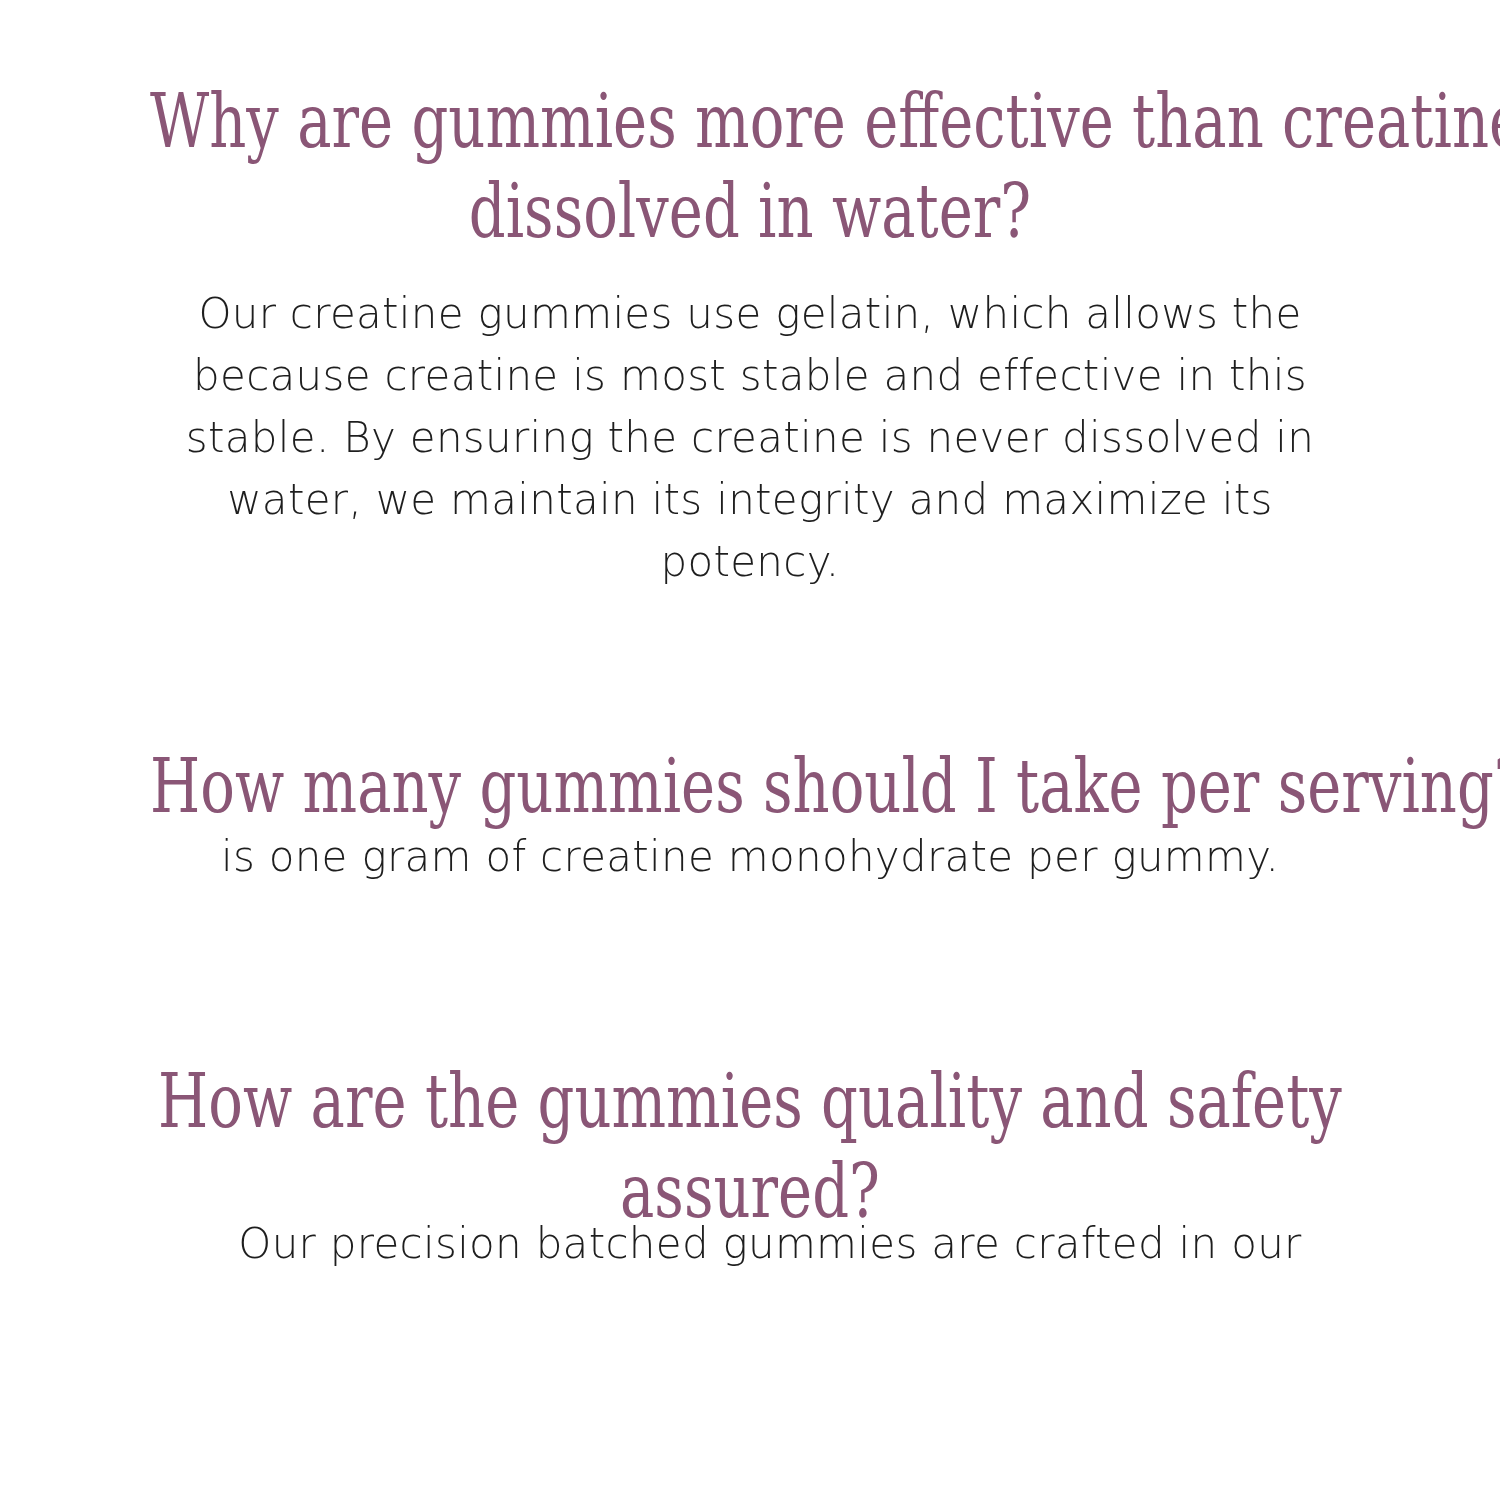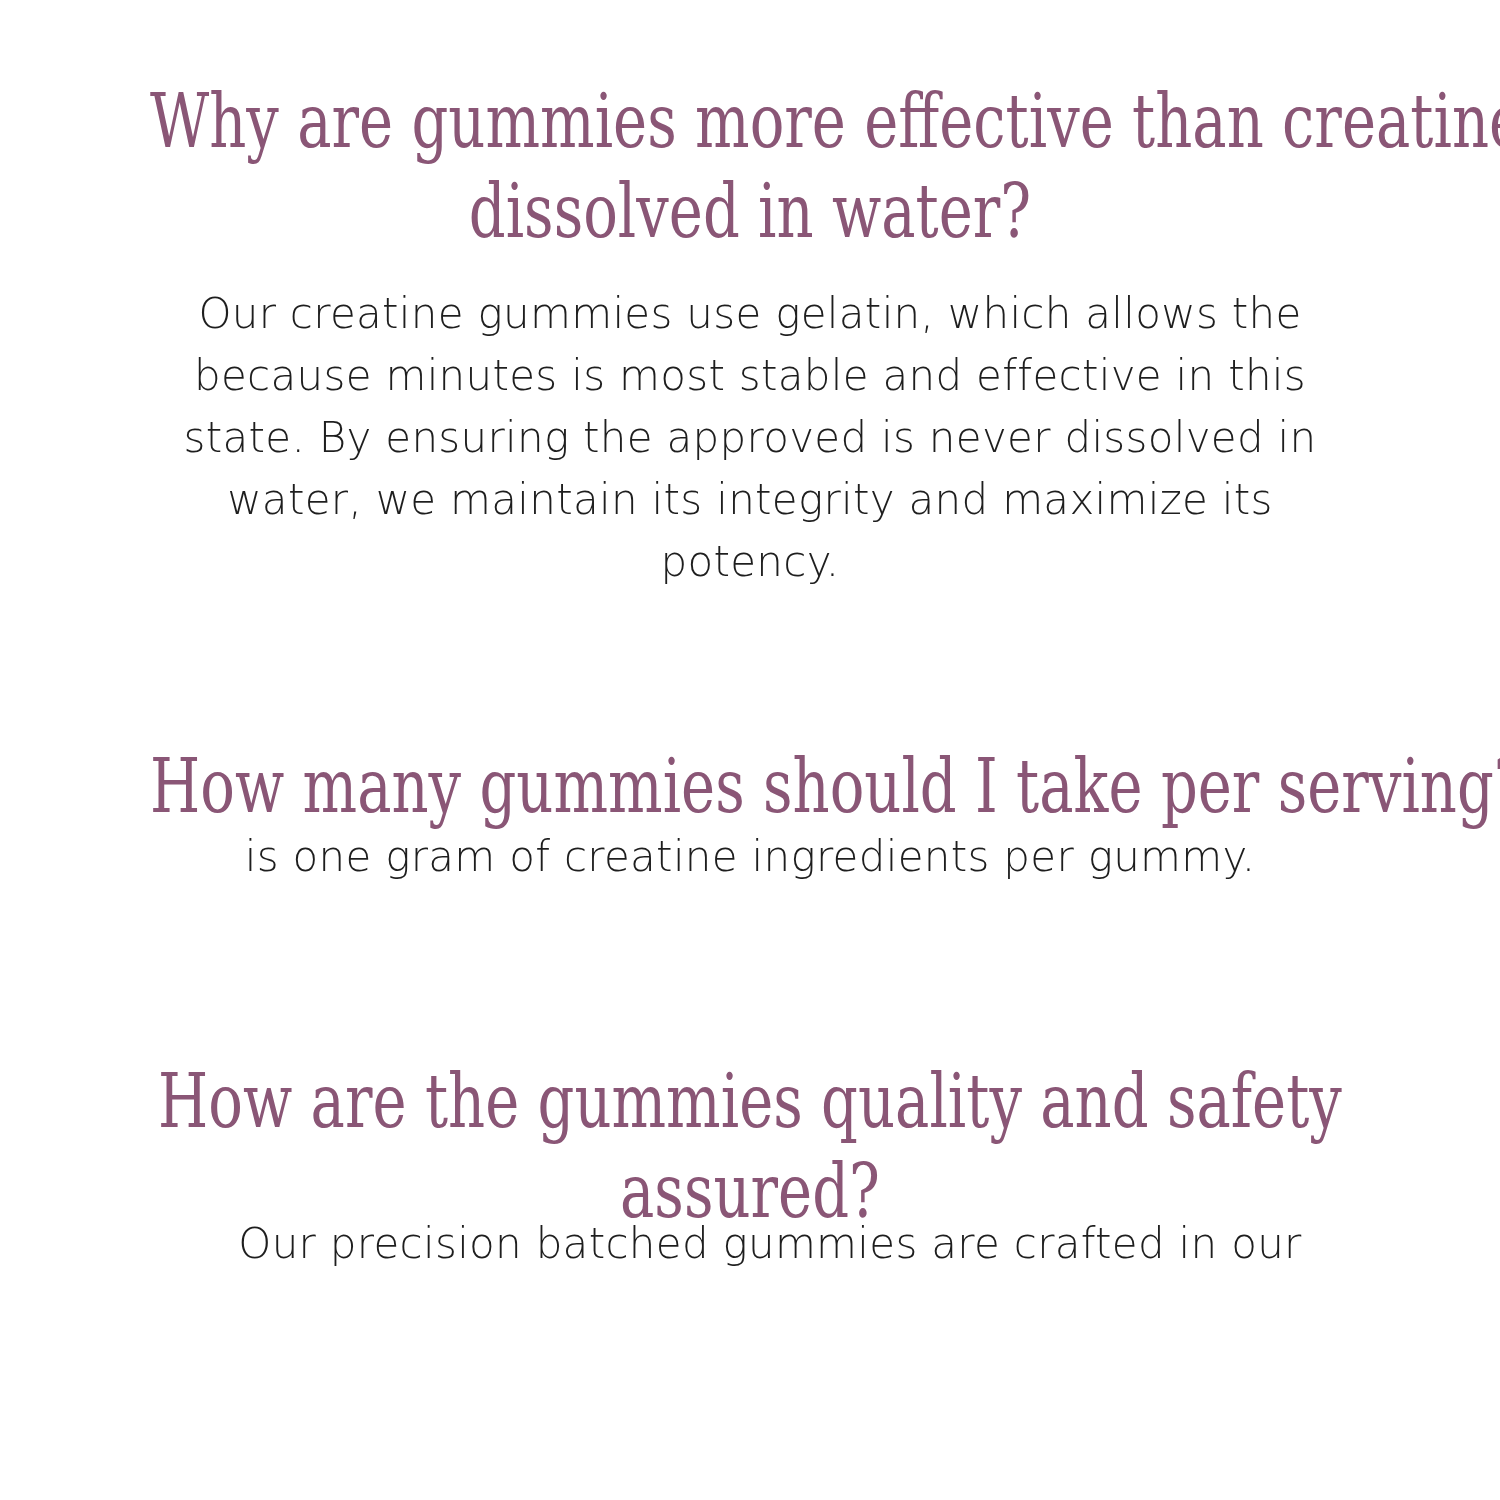--- a/index.html
+++ b/index.html
@@ -56,32 +56,32 @@
 
 <div class="canvas">
 
   <div class="question" id="q1">
       <div>Why are gummies more effective than creatine</div>
       <div>dissolved in water?</div>
     </div>
 
   <div class="answer" id="a1">
       <div>Our creatine gummies use gelatin, which allows the</div>
-      <div>because minutes is most stable and effective in this</div>
-      <div>state. By ensuring the approved is never dissolved in</div>
+      <div>because creatine is most stable and effective in this</div>
+      <div>stable. By ensuring the creatine is never dissolved in</div>
       <div>water, we maintain its integrity and maximize its</div>
       <div>potency.</div>
     </div>
 
   <div class="question" id="q2">
       <div>How many gummies should I take per serving?</div>
     </div>
 
   <div class="answer" id="a2">
-      <div>is one gram of creatine ingredients per gummy.</div>
+      <div>is one gram of creatine monohydrate per gummy.</div>
     </div>
 
   <div class="question" id="q3">
       <div>How are the gummies quality and safety</div>
       <div>assured?</div>
     </div>
 
   <div class="answer" id="a3">
       <div>Our precision batched gummies are crafted in our</div>
     </div>

